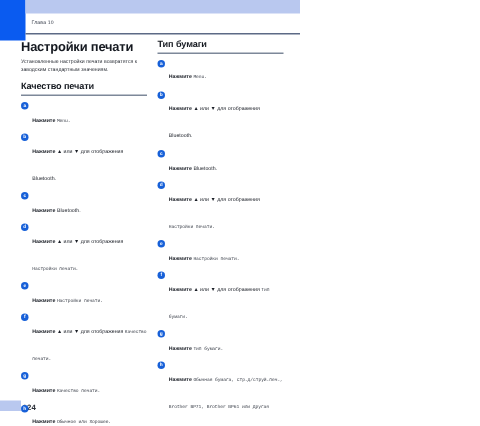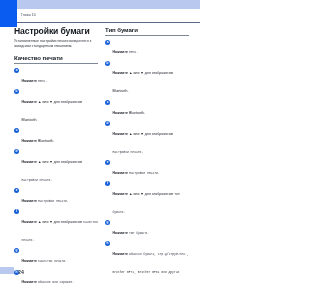--- a/index.html
+++ b/index.html
@@ -145,21 +145,21 @@
 
 <div class="top-blue-block"></div>
 <div class="top-light-band"></div>
 <div class="top-rule"></div>
 <div class="chapter-label">Глава 10</div>
 
 <div class="footer-band"></div>
 <div class="page-number">124</div>
 
 <div class="col col-left">
-  <h1 class="h1">Настройки бумаги</h1>
+  <h1 class="h1">Настройки печати</h1>
   <p class="intro">Установленные настройки печати возвратятся к заводским стандартным значениям.</p>
 
   <div class="h2-wrap">
     <div class="h2">Качество печати</div>
     <div class="h2-rule"></div>
   </div>
   <ol class="steps">
       <li><span class="badge">a</span><span class="step-text"><b>Нажмите </b><span class="cmd">Menu.</span></span></li>
       <li><span class="badge">b</span><span class="step-text"><b>Нажмите </b><span>▲ или ▼ для отображения Bluetooth.</span></span></li>
       <li><span class="badge">c</span><span class="step-text"><b>Нажмите </b><span>Bluetooth.</span></span></li>

